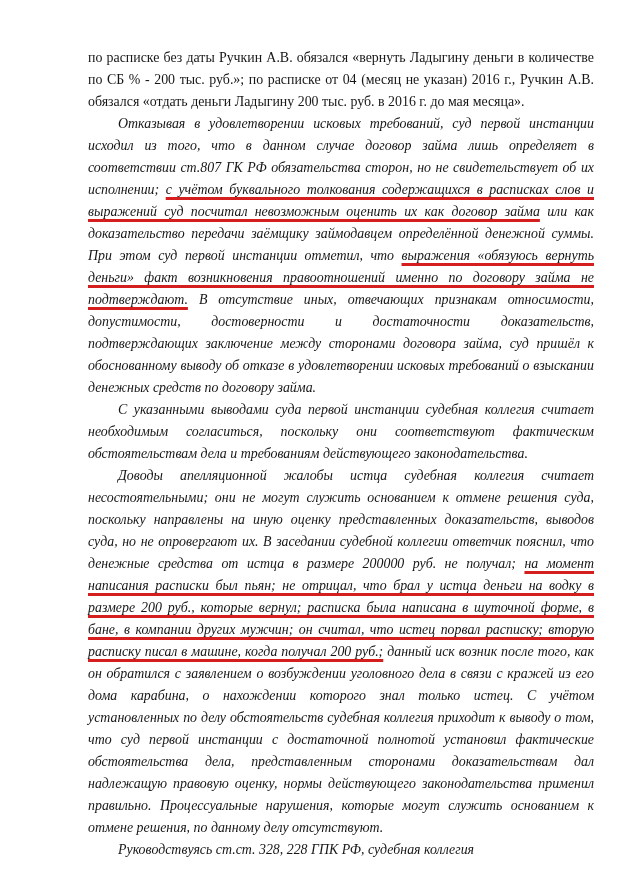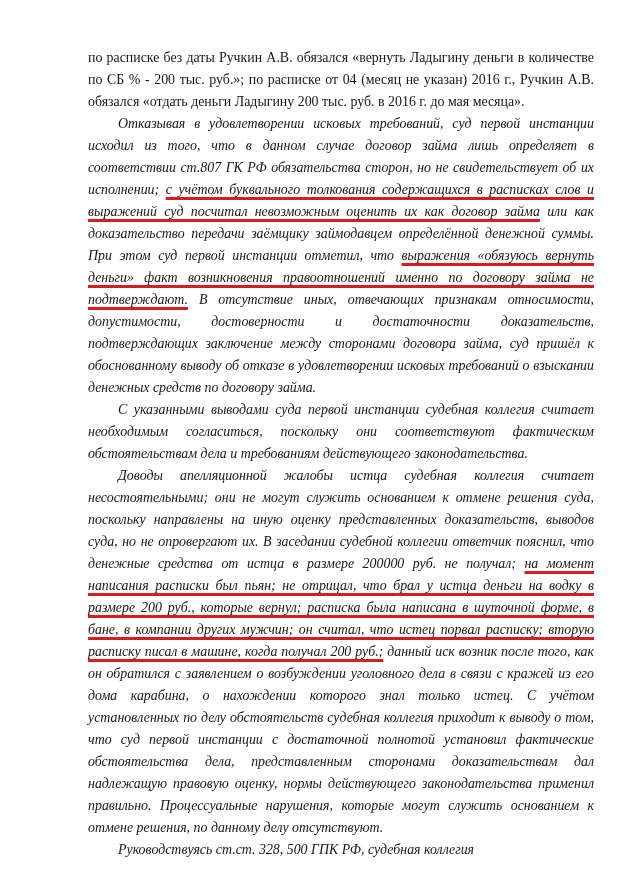--- a/index.html
+++ b/index.html
@@ -51,21 +51,21 @@
 </style>
 </head>
 <body>
 
 <div class="page">
   <div class="body-text">
       <p class="para"><span>по расписке без даты Ручкин А.В. обязался «вернуть Ладыгину деньги в количестве по СБ % - 200 тыс. руб.»; по расписке от 04 (месяц не указан) 2016 г.,  Ручкин А.В. обязался «отдать деньги Ладыгину 200 тыс. руб. в 2016 г. до мая месяца».</span></p>
       <p class="para indent"><span>Отказывая в удовлетворении исковых требований, суд первой инстанции исходил из того, что в данном случае договор займа лишь определяет в соответствии ст.807 ГК РФ обязательства сторон, но не свидетельствует об их исполнении; </span><span class="red-underline">с учётом буквального толкования содержащихся в расписках слов и выражений суд посчитал невозможным оценить их как договор займа</span><span> или как доказательство передачи заёмщику займодавцем определённой денежной суммы. При этом суд первой инстанции отметил, что </span><span class="red-underline">выражения «обязуюсь вернуть деньги» факт возникновения правоотношений именно по договору займа не подтверждают.</span><span> В отсутствие иных, отвечающих признакам относимости, допустимости, достоверности и достаточности доказательств, подтверждающих заключение между сторонами договора займа, суд пришёл к обоснованному выводу об отказе в удовлетворении исковых требований о взыскании денежных средств по договору займа.</span></p>
       <p class="para indent"><span>С указанными выводами суда первой инстанции судебная коллегия считает необходимым согласиться, поскольку они соответствуют фактическим обстоятельствам дела и требованиям действующего законодательства.</span></p>
       <p class="para indent"><span>Доводы апелляционной жалобы истца судебная коллегия считает несостоятельными; они не могут служить основанием к отмене решения суда, поскольку направлены на иную оценку представленных доказательств, выводов суда, но не опровергают их. В заседании судебной коллегии ответчик пояснил, что денежные средства от истца в размере 200000 руб. не получал; </span><span class="red-underline">на момент написания расписки был пьян; не отрицал, что брал у истца деньги на водку в размере 200 руб., которые вернул; расписка была написана в шуточной форме, в бане, в компании других мужчин; он считал, что истец порвал расписку; вторую расписку писал в машине, когда получал 200 руб.;</span><span> данный иск возник после того, как он обратился с заявлением о возбуждении уголовного дела в связи с кражей из его дома карабина, о нахождении которого знал только истец. С учётом установленных по делу обстоятельств судебная коллегия приходит к выводу о том, что суд первой инстанции с достаточной полнотой установил фактические обстоятельства дела, представленным сторонами доказательствам дал надлежащую правовую оценку, нормы действующего законодательства применил правильно. Процессуальные нарушения, которые могут служить основанием к отмене решения, по данному делу отсутствуют.</span></p>
-      <p class="para indent"><span>Руководствуясь ст.ст. 328, 500 ГПК РФ, судебная коллегия</span></p>
+      <p class="para indent"><span>Руководствуясь ст.ст. 328, 228 ГПК РФ, судебная коллегия</span></p>
     </div>
 
   <p class="heading">ОПРЕДЕЛИЛА:</p>
 
 
   <p class="sig sig-chair">Председательствующий</p>
 
 </div>
 
 </body></html>

